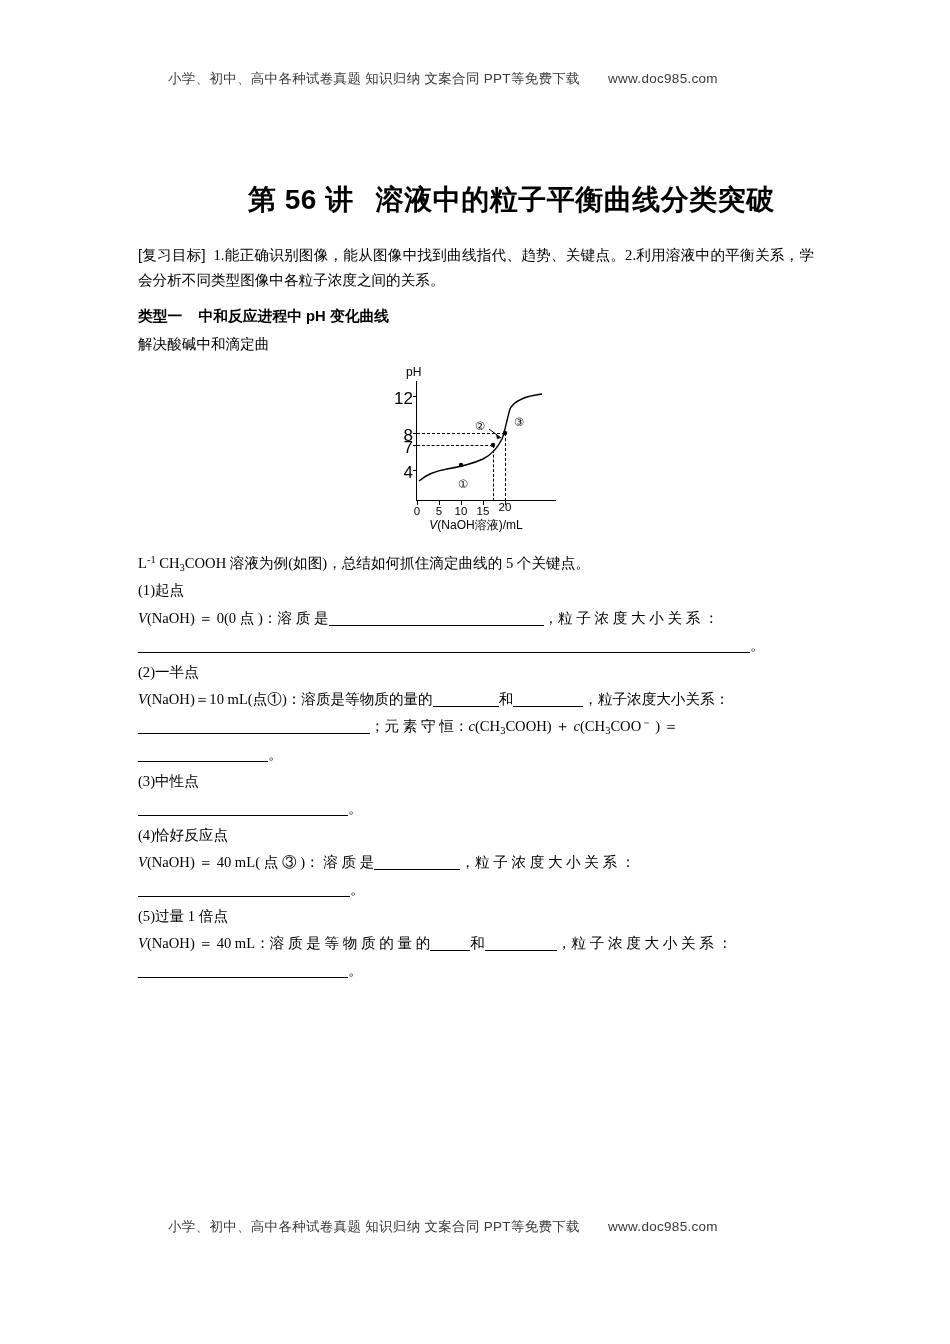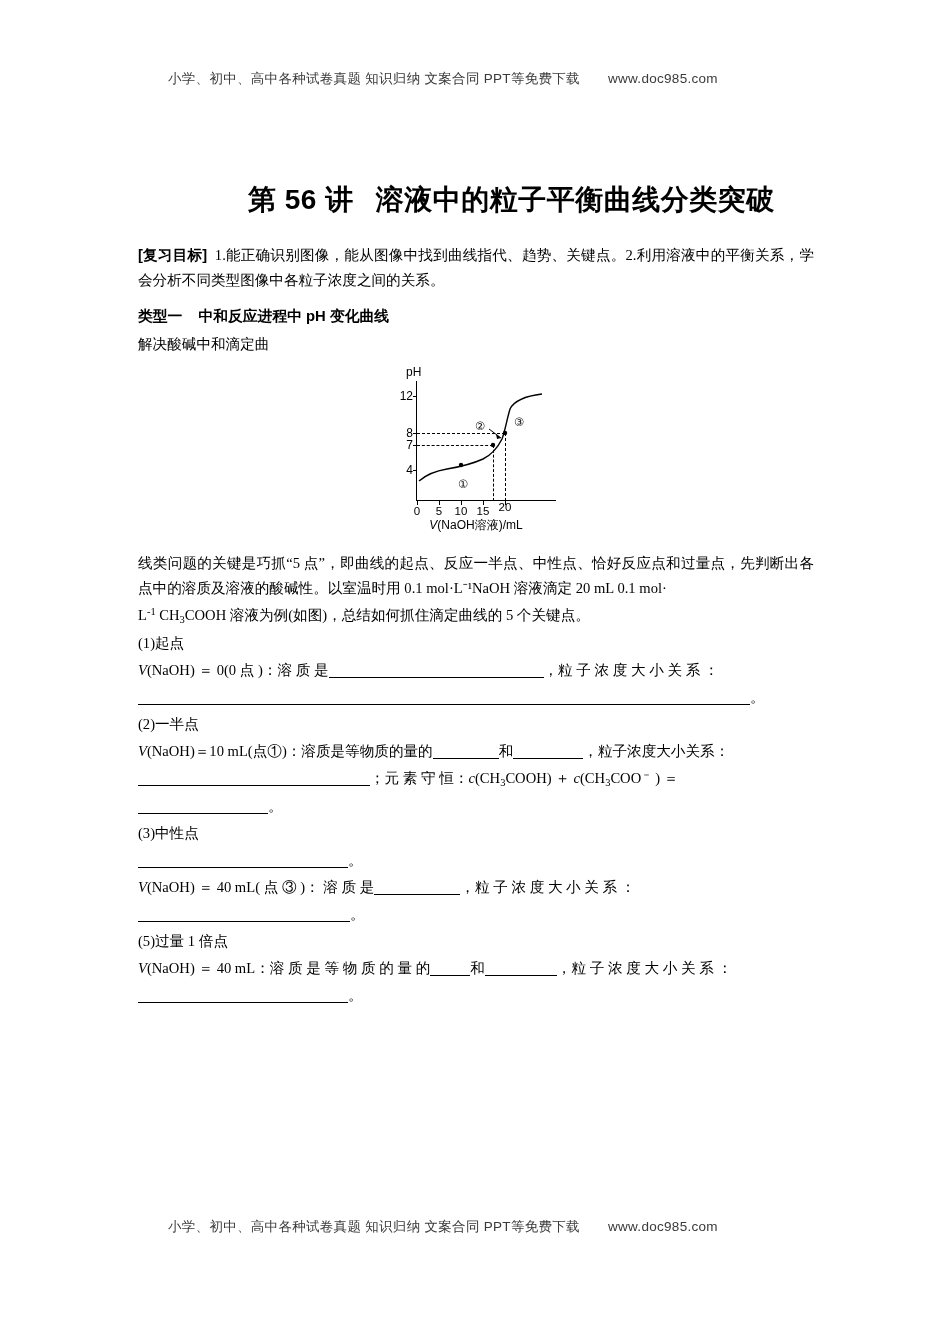--- a/index.html
+++ b/index.html
@@ -59,21 +59,21 @@
     left: 138px;
     width: 676px;
   }
   p {
     margin: 0 0 2px 0;
     font-size: 14.6px;
     line-height: 1.72;
     text-align: justify;
     text-justify: inter-ideograph;
   }
-  .b { font-weight: bold; }
+  .b { font-weight: normal; }
   .sans { font-family: "Liberation Sans", sans-serif; }
   .italic { font-style: italic; }
   .sub { font-size: 0.72em; vertical-align: -0.25em; }
   .sup { font-size: 0.72em; vertical-align: 0.45em; }
 
   .type-head {
     margin-top: 11px;
     font-weight: bold;
     font-size: 14.8px;
     font-family: "Liberation Sans", sans-serif;
@@ -104,21 +104,21 @@
   }
   .fig-label-ph {
     position: absolute;
     left: 30px;
     top: -2px;
     font-size: 12px;
     font-family: "Liberation Sans", sans-serif;
   }
   .ytick {
     position: absolute;
-    font-size: 12px;
+    font-size: 17px;
     font-family: "Liberation Sans", sans-serif;
     text-align: right;
     width: 22px;
   }
   .xtick {
     position: absolute;
     font-size: 11.5px;
     font-family: "Liberation Sans", sans-serif;
     text-align: center;
     width: 16px;
@@ -219,21 +219,20 @@
           </svg>
 
           <div class="circnum" style="left:41px; top:96px;">①</div>
           <div class="circnum" style="left:58px; top:38px;">②</div>
           <div class="circnum" style="left:97px; top:34px;">③</div>
         </div>
         <div class="xaxis-title"><span class="italic">V</span><span>(NaOH溶液)/mL</span></div>
       </div>
     </div>
 
-    <p>线类问题的关键是巧抓“5 点”，即曲线的起点、反应一半点、中性点、恰好反应点和过量点，先判断出各点中的溶质及溶液的酸碱性。以室温时用 0.1 mol·L⁻¹NaOH 溶液滴定 20 mL 0.1 mol·</p>
     <p>
       <span>L</span><span class="sup">-1</span><span> CH</span><span class="sub">3</span><span>COOH 溶液为例(如图)，总结如何抓住滴定曲线的 5 个关键点。</span>
     </p>
 
     <p>(1)起点</p>
     <p>
       <span class="italic">V</span><span>(NaOH) ＝ 0(0 点 )：溶 质 是</span><span class="blank-line" style="width:215px;"></span><span>，粒 子 浓 度 大 小 关 系 ：</span>
     </p>
     <p>
       <span class="blank-line" style="width:612px;"></span><span>。</span>
@@ -248,20 +247,21 @@
     </p>
     <p>
       <span class="blank-line" style="width:130px;"></span><span>。</span>
     </p>
 
     <p>(3)中性点</p>
     <p>
       <span class="blank-line" style="width:210px;"></span><span>。</span>
     </p>
 
+    <p>(4)恰好反应点</p>
     <p>
       <span class="italic">V</span><span>(NaOH) ＝ 40 mL( 点 ③ )： 溶 质 是</span><span class="blank-line" style="width:86px;"></span><span>，粒 子 浓 度 大 小 关 系 ：</span>
     </p>
     <p>
       <span class="blank-line" style="width:212px;"></span><span>。</span>
     </p>
 
     <p>(5)过量 1 倍点</p>
     <p>
       <span class="italic">V</span><span>(NaOH) ＝ 40 mL：溶 质 是 等 物 质 的 量 的</span><span class="blank-line" style="width:40px;"></span><span>和</span><span class="blank-line" style="width:72px;"></span><span>，粒 子 浓 度 大 小 关 系 ：</span>

